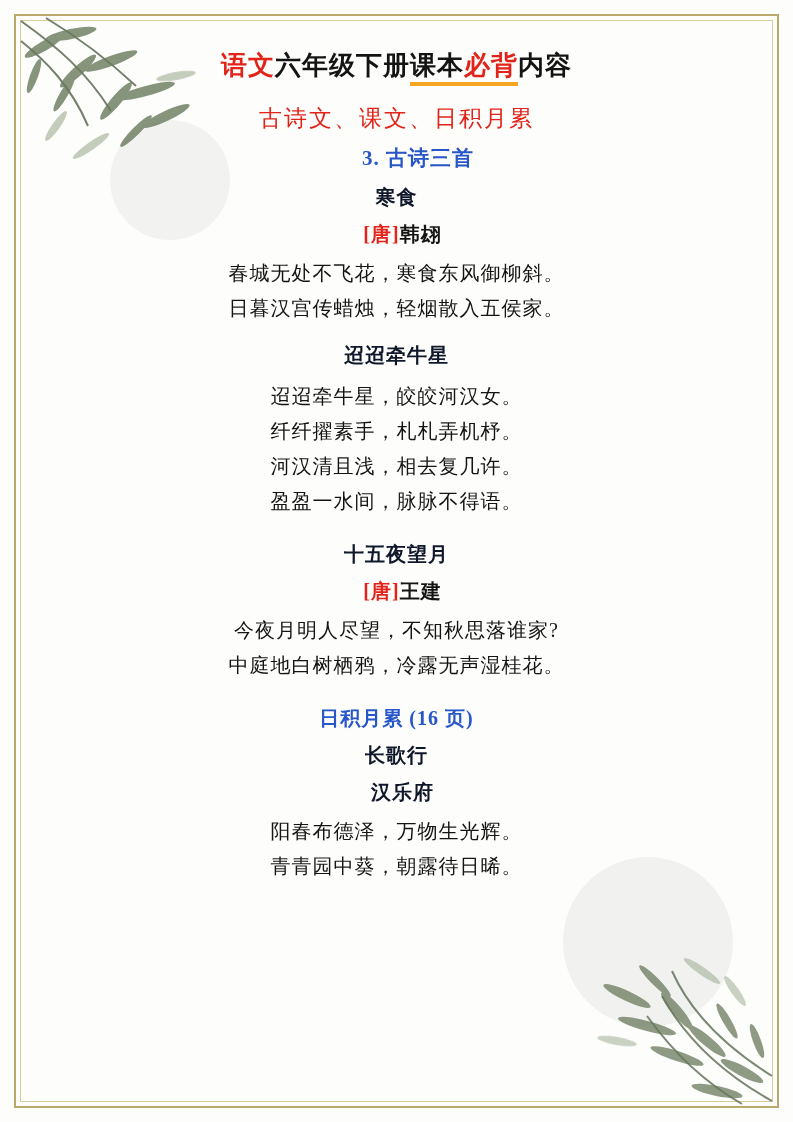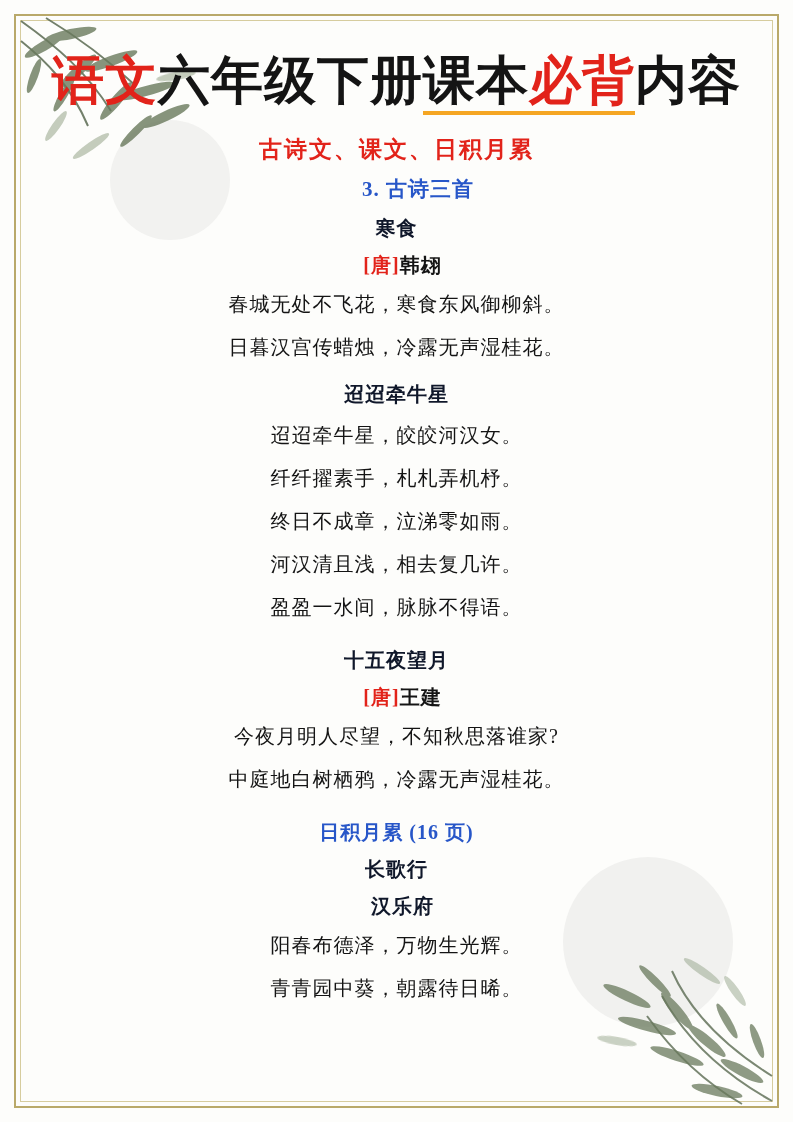--- a/index.html
+++ b/index.html
@@ -80,37 +80,37 @@
   }
 
   .content {
     position: relative;
     z-index: 5;
     padding-top: 36px;
     text-align: center;
   }
 
   .main-title {
-    font-size: 52px;
+    font-size: 26px;
     font-weight: bold;
     letter-spacing: 1px;
     line-height: 1.2;
     margin: 0 0 22px 0;
     white-space: nowrap;
   }
   .t-black { color: #141414; }
   .t-red { color: #e2231a; }
   .t-underline {
     border-bottom: 4px solid #f5a623;
     padding-bottom: 2px;
   }
 
   .subtitle {
     font-size: 23px;
-    font-weight: bold;
+    font-weight: normal;
     color: #e2231a;
     margin: 0 0 10px 0;
     letter-spacing: 2px;
   }
   .section-no {
     font-size: 21px;
     font-weight: bold;
     color: #2756c8;
     margin: 0 0 12px 0;
     letter-spacing: 1px;
@@ -133,21 +133,21 @@
     letter-spacing: 1px;
     color: #141414;
   }
   .author .dyn { color: #e2231a; }
   .author.plain { color: #0f172a; }
   .line {
     font-size: 20px;
     color: #141414;
     line-height: 1.75;
     letter-spacing: 1px;
-    margin: 8px;
+    margin: 0;
   }
   .block {
     margin-bottom: 22px;
   }
   .block.tight {
     margin-bottom: 16px;
   }
 </style>
 </head>
 <body>
@@ -215,28 +215,27 @@
     <h1 class="main-title"><span class="t-red">语文</span><span class="t-black">六年级下册</span><span class="t-black t-underline">课本</span><span class="t-red t-underline">必背</span><span class="t-black">内容</span></h1>
 
     <p class="subtitle">古诗文、课文、日积月累</p>
 
     <p class="section-no">3. 古诗三首</p>
 
     <div class="block tight">
       <p class="poem-title">寒食</p>
       <p class="author"><span class="dyn">[唐]</span><span>韩翃</span></p>
       <p class="line">春城无处不飞花，寒食东风御柳斜。</p>
-      <p class="line">日暮汉宫传蜡烛，冷露无声湿桂花。</p>
+      <p class="line">日暮汉宫传蜡烛，轻烟散入五侯家。</p>
     </div>
 
     <div class="block">
       <p class="poem-title">迢迢牵牛星</p>
       <p class="line">迢迢牵牛星，皎皎河汉女。</p>
       <p class="line">纤纤擢素手，札札弄机杼。</p>
-      <p class="line">终日不成章，泣涕零如雨。</p>
       <p class="line">河汉清且浅，相去复几许。</p>
       <p class="line">盈盈一水间，脉脉不得语。</p>
     </div>
 
     <div class="block">
       <p class="poem-title">十五夜望月</p>
       <p class="author"><span class="dyn">[唐]</span><span>王建</span></p>
       <p class="line">今夜月明人尽望，不知秋思落谁家?</p>
       <p class="line">中庭地白树栖鸦，冷露无声湿桂花。</p>
     </div>

